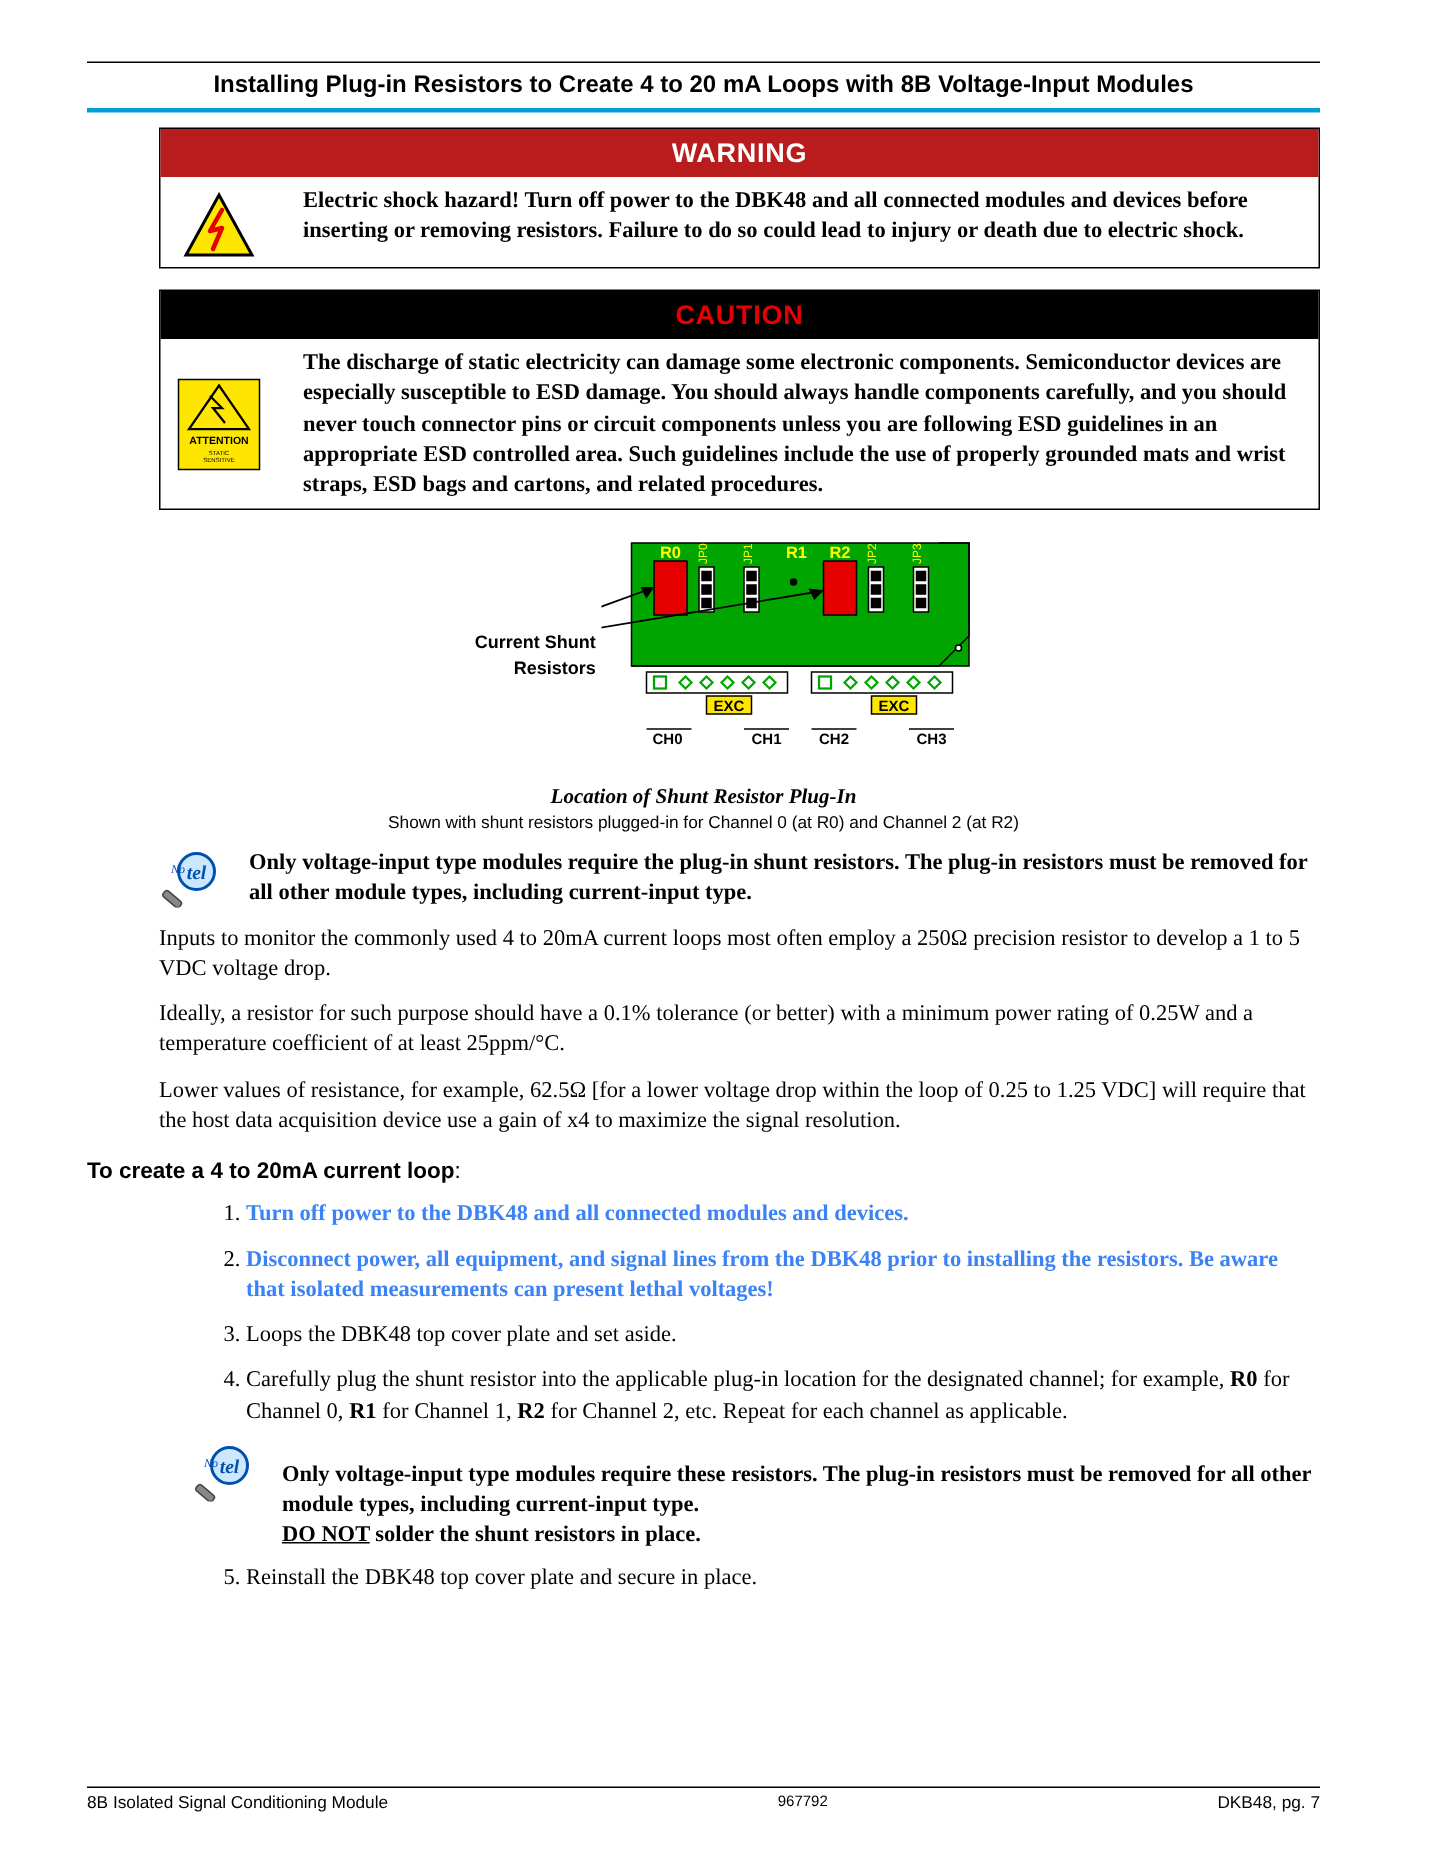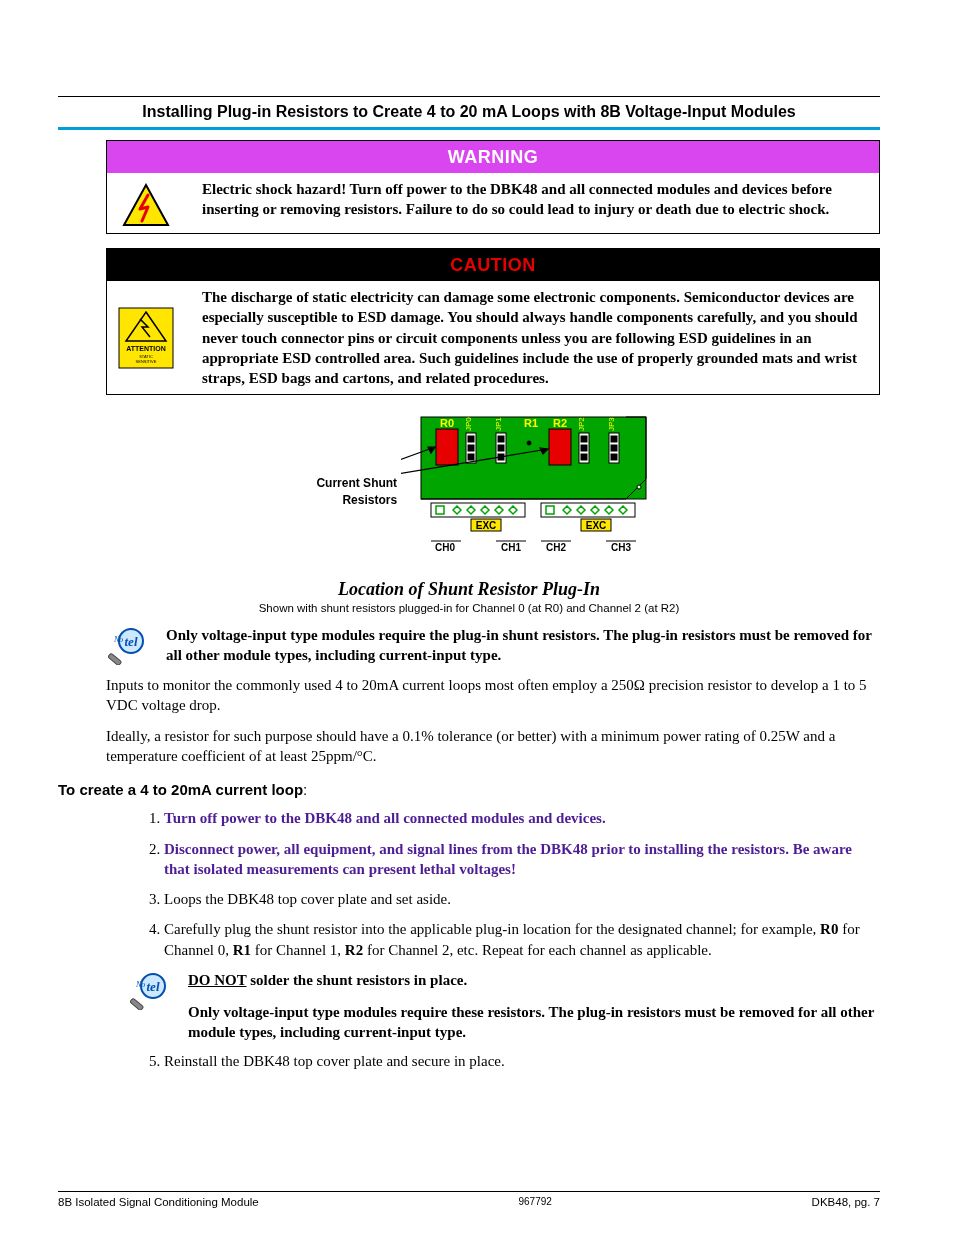--- a/index.html
+++ b/index.html
@@ -6,21 +6,21 @@
     margin: 0;
     background: #fff;
     font-family: "Times New Roman", Times, serif;
     color: #000;
     font-size: 15px;
     line-height: 1.35;
   }
   .page {
     width: 938px;
     min-height: 1235px;
-    padding: 96px 58px 30px 58px;
+    padding: 41px 58px 30px 58px;
     box-sizing: border-box;
     position: relative;
   }
   .section-title {
     font-family: Arial, Helvetica, sans-serif;
     font-weight: bold;
     font-size: 16px;
     border-top: 1.5px solid #000;
     border-bottom: 3px solid #00a0d6;
     padding: 4px 0;
@@ -34,21 +34,21 @@
     margin-left: 48px;
   }
   .alert-head {
     font-family: Arial, Helvetica, sans-serif;
     font-weight: 900;
     font-size: 18px;
     text-align: center;
     padding: 4px 0;
     letter-spacing: 0.5px;
   }
-  .alert-head.warning { background: #d946ef; color:#fff; }
+  .alert-head.warning { background: #b91c1c; color:#fff; }
   .alert-head.caution { background: #000000; color:#e60000; }
   .alert-row { display: flex; align-items: flex-start; gap: 27px; padding: 6px 10px 0 10px; }
   .alert-text { flex: 1; font-weight: bold; font-size: 15px; }
   .icon-cell {
     width: 58px; display:flex; justify-content:center; align-items:flex-start;
     padding-top: 4px;
   }
   .diagram-block {
     margin: 12px 0 6px 0;
     text-align: center;
@@ -61,41 +61,41 @@
     display:inline-block;
     vertical-align: top;
     margin-top: 68px;
     width: 120px;
   }
   .board-svg { display:inline-block; vertical-align: top; }
   .fig-caption {
     font-style: italic;
     font-weight: bold;
     margin-top: 4px;
-    font-size: 18px;
+    font-size: 14px;
   }
   .fig-sub {
     font-family: Arial, Helvetica, sans-serif;
     font-size: 11.5px;
     text-align: center;
   }
   .note-row { display: flex; gap: 14px; margin: 8px 0; margin-left: 48px; }
   .note-icon { width: 46px; flex: 0 0 46px; display:flex; justify-content:center; }
   .note-text { font-weight: bold; font-size: 15px; }
   .body-para { margin: 10px 0 10px 48px; font-size: 15px; }
   .sub-head {
     font-family: Arial, Helvetica, sans-serif;
     font-weight: bold;
     font-size: 15px;
     margin-top: 14px;
     margin-left: 0;
   }
   ol.steps { margin: 8px 0 8px 80px; padding-left: 26px; }
   ol.steps li { margin-bottom: 10px; }
-  .step-red { color: #4c1d95; font-weight: bold; font-family: Liberation Serif, serif; }
+  .step-red { color: #3b82f6; font-weight: bold; font-family: Liberation Serif, serif; }
   .u { text-decoration: underline; }
   .footer {
     position: absolute;
     bottom: 24px;
     left: 58px;
     right: 58px;
     border-top: 1px solid #000;
     padding-top: 3px;
     font-family: Arial, Helvetica, sans-serif;
     font-size: 11.5px;
@@ -234,20 +234,21 @@
         <rect x="4" y="28" width="14" height="5" rx="2" transform="rotate(40 4 28)" fill="#888" stroke="#444"></rect>
         <text x="24" y="21" font-family="Georgia" font-size="13" font-style="italic" font-weight="bold" fill="#0050b0" text-anchor="middle">tel</text>
         <text x="7" y="17" font-family="Georgia" font-size="8" font-style="italic" fill="#0050b0">No</text>
       </svg>
     </div>
     <div class="note-text">Only voltage-input type modules require the plug-in shunt resistors.  The plug-in resistors must be removed for all other module types, including current-input type.</div>
   </div>
 
   <p class="body-para">Inputs to monitor the commonly used 4 to 20mA current loops most often employ a 250Ω precision resistor to develop a 1 to 5 VDC voltage drop.</p>
   <p class="body-para">Ideally, a resistor for such purpose should have a 0.1% tolerance (or better) with a minimum power rating of 0.25W and a temperature coefficient of at least 25ppm/°C.</p>
+  <p class="body-para">Lower values of resistance, for example, 62.5Ω [for a lower voltage drop within the loop of 0.25 to 1.25 VDC] will require that the host data acquisition device use a gain of x4 to maximize the signal resolution.</p>
 
   <div class="sub-head">
     <span>To create a 4 to 20mA current loop</span><span style="font-weight:normal;">:</span>
   </div>
 
   <ol class="steps">
     <li><span class="step-red">Turn off power to the DBK48 and all connected modules and devices.</span></li>
     <li><span class="step-red">Disconnect power, all equipment, and signal lines from the DBK48 prior to installing the resistors.  Be aware that isolated measurements can present lethal voltages!</span></li>
     <li><span>Loops the DBK48 top cover plate and set aside.</span></li>
     <li>
@@ -258,22 +259,22 @@
   <div class="note-row" style="margin-left:70px;">
     <div class="note-icon">
       <svg width="44" height="40" viewBox="0 0 44 40">
         <circle cx="24" cy="16" r="12" fill="#cde7ff" stroke="#0050b0" stroke-width="2"></circle>
         <rect x="4" y="28" width="14" height="5" rx="2" transform="rotate(40 4 28)" fill="#888" stroke="#444"></rect>
         <text x="24" y="21" font-family="Georgia" font-size="13" font-style="italic" font-weight="bold" fill="#0050b0" text-anchor="middle">tel</text>
         <text x="7" y="17" font-family="Georgia" font-size="8" font-style="italic" fill="#0050b0">No</text>
       </svg>
     </div>
     <div class="note-text">
+      <div style="margin-top:12px;">Only voltage-input type modules require these resistors.  The plug-in resistors must be removed for all other module types, including current-input type.</div>
       <div><span class="u">DO NOT</span><span> solder the shunt resistors in place.</span></div>
-      <div style="margin-top:12px;">Only voltage-input type modules require these resistors.  The plug-in resistors must be removed for all other module types, including current-input type.</div>
     </div>
   </div>
 
   <ol class="steps" start="5">
     <li><span>Reinstall the DBK48 top cover plate and secure in place.</span></li>
   </ol>
 
   <div class="footer">
     <span>8B Isolated Signal Conditioning Module</span>
     <span class="mid">967792</span>

